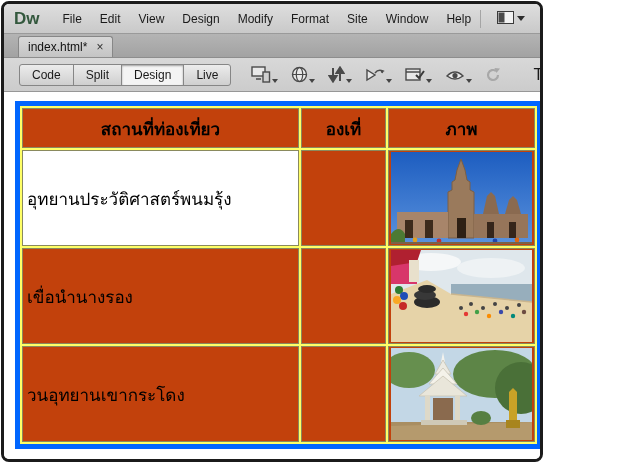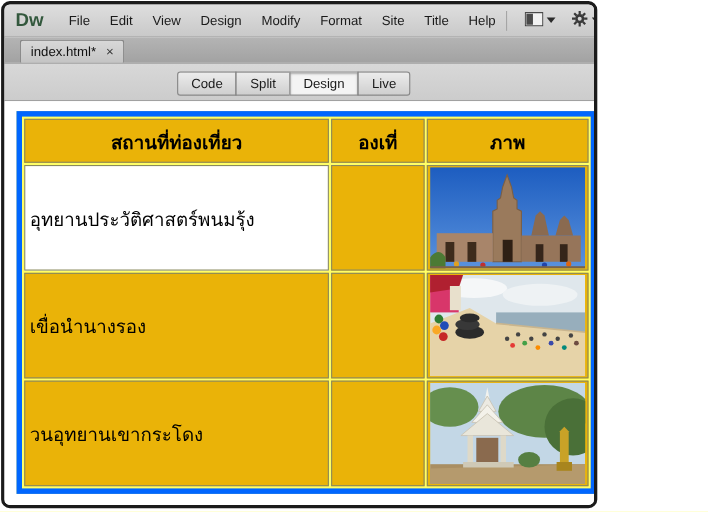--- a/index.html
+++ b/index.html
@@ -28,21 +28,21 @@
   }
   .tab {
     height:21px; background:linear-gradient(#d8d8d8,#c4c4c4);
     border:1px solid #878787; border-bottom:none; border-radius:3px 3px 0 0;
     display:flex; align-items:center; gap:9px; padding:0 9px; font-size:12px; color:#111;
   }
   .tab-close { font-size:12px; color:#333; line-height:1; cursor:default; }
   
   .toolbar {
     height:34px; background:linear-gradient(#d8d8d8,#cccccc);
-    border-bottom:1px solid #979797; display:flex; align-items:center; padding:0 6px; gap:7px;flex-direction:column;
+    border-bottom:1px solid #979797; display:flex; align-items:center; padding:0 6px; gap:7px;
   }
   .grip { width:6px; height:20px; margin-right:2px;
     background-image:radial-gradient(circle,#8b8b8b 1px,transparent 1.3px); background-size:3px 4px; }
   .view-buttons { display:flex; margin-right:10px; }
   .view-btn {
     font-size:12px; color:#1a1a1a; padding:3px 12px; background:linear-gradient(#ececec,#cfcfcf);
     border:1px solid #868686; margin-left:-1px; cursor:default; white-space:nowrap;
   }
   .view-btn:first-child { border-radius:3px 0 0 3px; margin-left:0; }
   .view-btn:last-child { border-radius:0 3px 3px 0; }
@@ -56,21 +56,21 @@
   }
   .toolbar-end-divider { width:1px; height:22px; background:#a0a0a0; margin-left:6px; }
   
   .design-view { position:relative; height:367px; background:#fff; overflow:hidden; }
   table.dw-table {
     margin:9px 0 0 11px; width:523px; table-layout:fixed;
     border:5px solid #0066ff; border-collapse:separate; border-spacing:2px;
     background:#ffff66;
   }
   .dw-table td {
-    border:1px solid #8a8a5e; background:#eab308; overflow:hidden;
+    border:1px solid #8a8a5e; background:#c2410c; overflow:hidden;
     font-size:17px; color:#000; vertical-align:middle;
   }
   .dw-table td.hdr { font-weight:bold; text-align:center; height:40px; }
   .dw-table td.txt { padding-left:4px; height:96px; }
   .dw-table td.white-bg { background:#ffffff; }
   .cell-img { display:block; width:141px; height:92px; margin:1px auto; }
   
   .annot-arrow { position:absolute; left:540px; top:196px; }
   .annot-circle {
     position:absolute; left:591px; top:188px; width:37px; height:37px; border-radius:50%;
@@ -85,21 +85,21 @@
 
   <div class="menubar">
     <span class="dw-logo">Dw</span>
     <span class="menu-item">File</span>
     <span class="menu-item">Edit</span>
     <span class="menu-item">View</span>
     <span class="menu-item">Design</span>
     <span class="menu-item">Modify</span>
     <span class="menu-item">Format</span>
     <span class="menu-item">Site</span>
-    <span class="menu-item">Title</span>
+    <span class="menu-item">Window</span>
     <span class="menu-item">Help</span>
     <div class="menubar-right">
       <div class="menubar-divider"></div>
       <div class="icon-with-caret">
         <span>
           <svg width="17" height="13" viewBox="0 0 17 13">
               <rect x="0.5" y="0.5" width="16" height="12" fill="#f2f2f2" stroke="#3a3a3a"></rect>
               <rect x="1.5" y="1.5" width="6" height="10" fill="#4a4a4a"></rect>
             </svg>
         </span>

